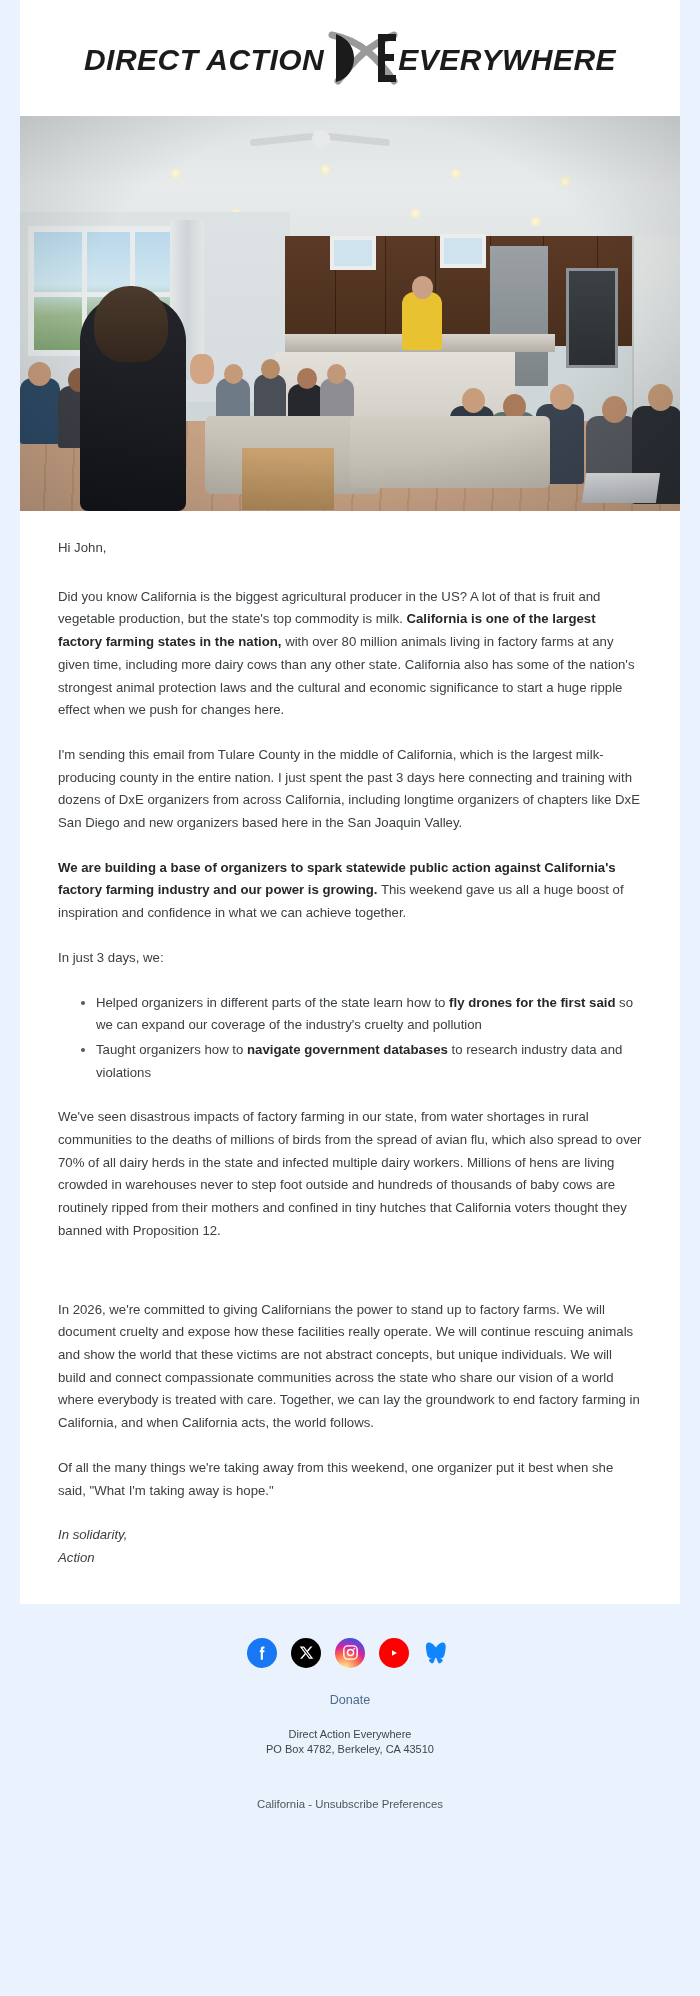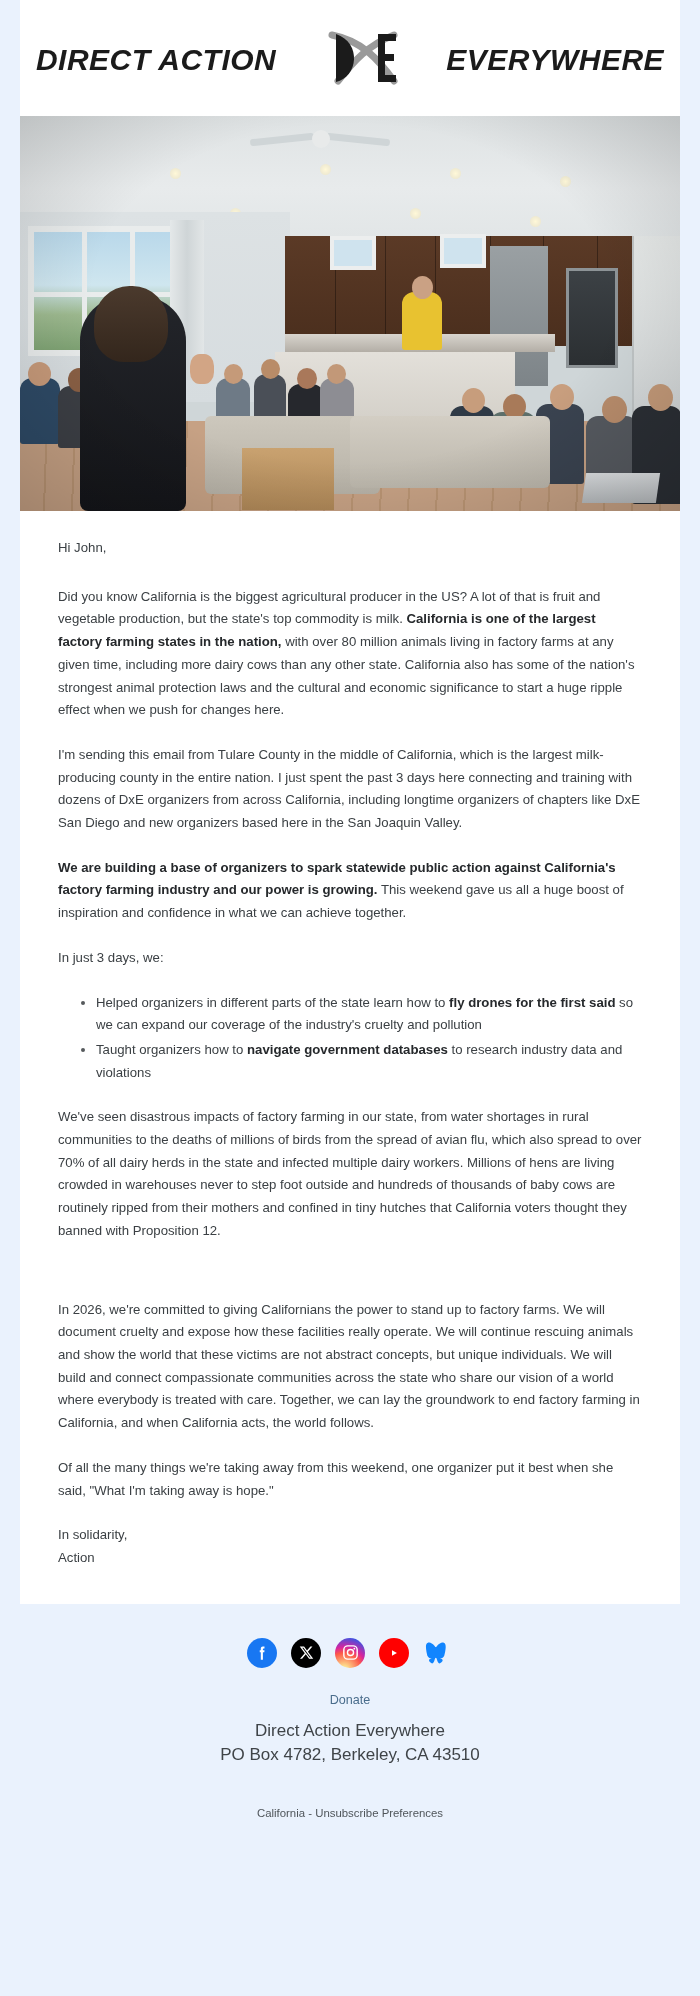--- a/index.html
+++ b/index.html
@@ -22,21 +22,20 @@
     background: #ffffff;
     margin: 0 20px;
     padding: 34px 0 30px 0;
     text-align: center;
   }
   .logo-wrap {
     display: inline-flex;
     align-items: center;
     justify-content: flex-end;
     height: 52px;
-    gap: 48px;
   }
   .logo-text {
     font-family: "Liberation Sans", sans-serif;
     font-weight: bold;
     font-style: italic;
     font-size: 30px;
     letter-spacing: 0.5px;
     color: #1b1b1b;
     line-height: 1;
     white-space: nowrap;
@@ -193,21 +192,21 @@
   }
   ul.actions li::before {
     content: "";
     position: absolute;
     left: -15px; top: 9px;
     width: 4px; height: 4px;
     border-radius: 50%;
     background: #55595c;
   }
   .spacer-gap { height: 34px; }
-  .signoff { margin-bottom: 0 !important; line-height: 1.72; }
+  .signoff { margin-bottom: 0 !important; line-height: 1.72; font-style: italic; }
 
   
   .footer {
     background: #eaf2fd;
     padding: 34px 0 22px 0;
     text-align: center;
   }
   .social-row {
     display: flex;
     justify-content: center;
@@ -227,25 +226,25 @@
   .s-instagram {
     background: radial-gradient(circle at 30% 107%, #fdf497 0%, #fdf497 5%, #fd5949 45%, #d6249f 60%, #285AEB 90%);
   }
   .s-youtube { background: #FF0000; }
   .s-bluesky { background: transparent; }
   .donate-link {
     display:inline-block;
     font-size: 12.6px;
     color: #4a6d8c;
     text-decoration: none;
-    margin-bottom: 12px;
+    margin-bottom: 20px;
     cursor: pointer;
   }
   .org-block {
-    font-size: 17px;
+    font-size: 11px;
     line-height: 1.42;
     color: #3f4448;
     margin-bottom: 40px;
   }
   .legal {
     font-size: 11.4px;
     color: #4f555a;
     padding-bottom: 8px;
   }
   .legal a { color: #4f555a; text-decoration: none; cursor: pointer; }

